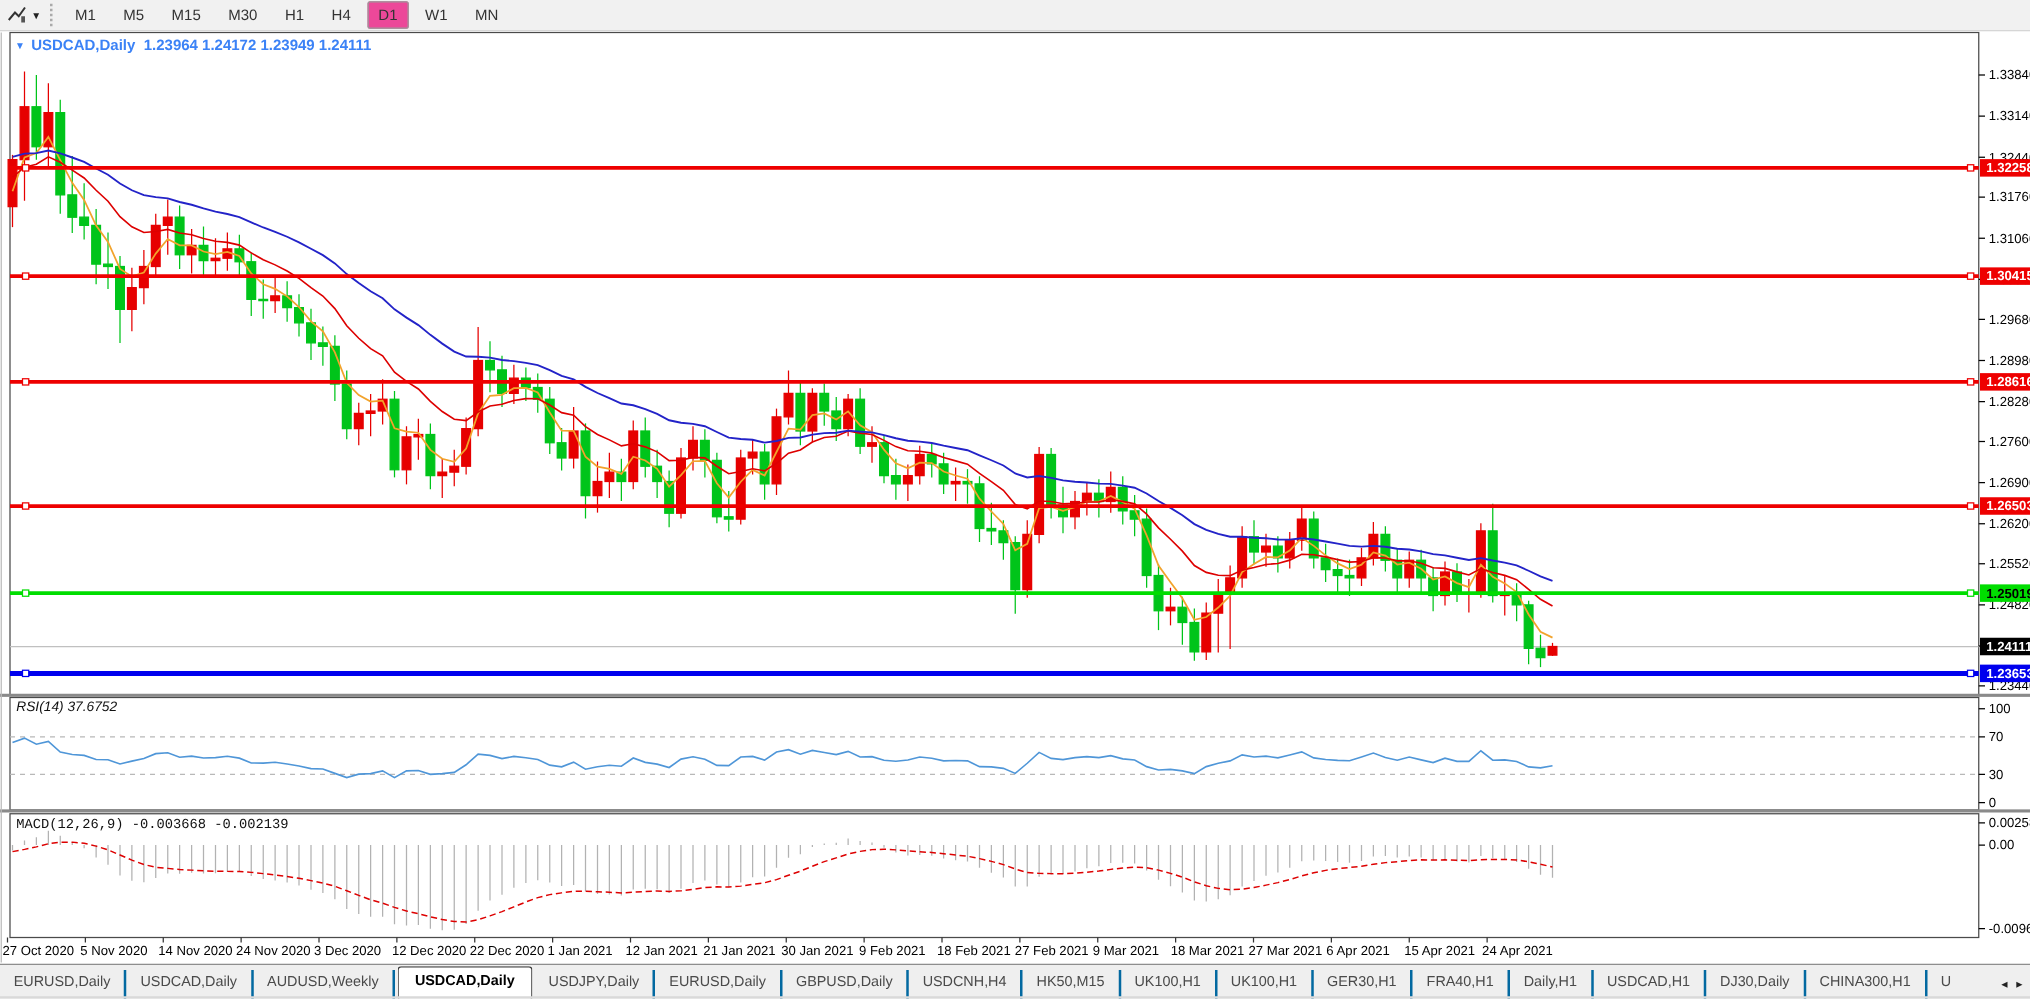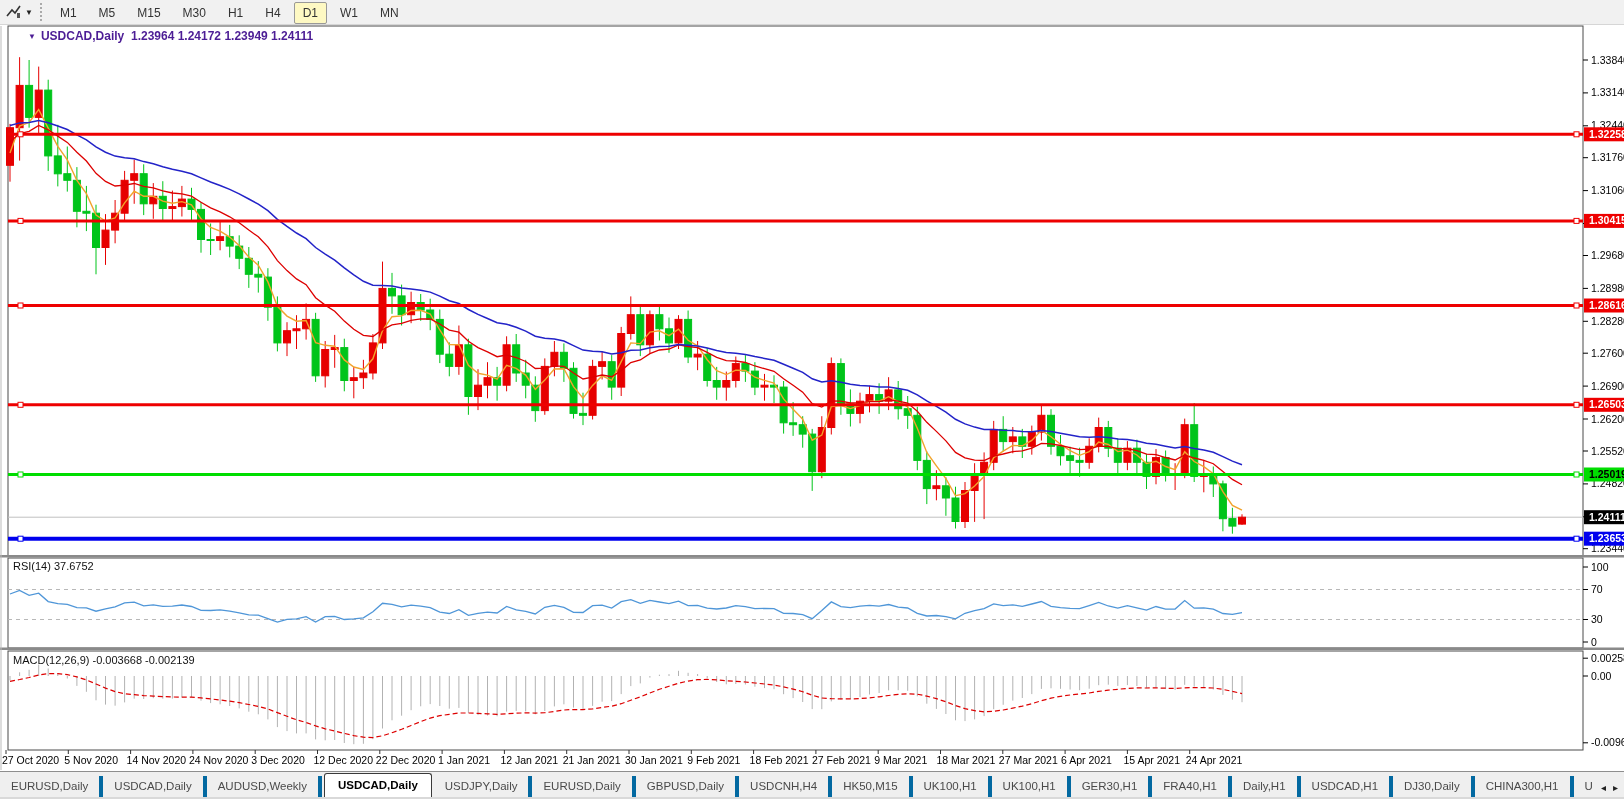--- a/index.html
+++ b/index.html
@@ -4,30 +4,30 @@
 <style>
   html,body{margin:0;padding:0;width:1624px;height:799px;overflow:hidden;
     font-family:"Liberation Sans",sans-serif;background:#fff;position:relative;}
   #toolbar{position:absolute;top:0;left:0;width:1624px;height:25px;background:#f1f1f1;
     border-bottom:1px solid #d6d6d6;display:flex;align-items:center;box-sizing:border-box;z-index:5;}
   .tool-icon{width:18px;height:16px;margin-left:5px;display:inline-block;}
   .caret{font-size:8px;color:#222;margin:0 4px 0 2px;}
   .grip{height:18px;border-left:2px dotted #aaa;margin:0 7px 0 3px;}
   .tf-btn{font-size:12px;color:#333;padding:3px 8px;margin:0 2px;border:1px solid transparent;
     border-radius:2px;cursor:default;}
-  .tf-btn.active{background:#fef9c3;border-color:#999;}
+  .tf-btn.active{background:#ec4899;border-color:#999;}
   #chart-svg{position:absolute;top:0;left:0;z-index:1;}
   .ovl{position:absolute;z-index:4;white-space:nowrap;pointer-events:none;}
-  #chart-title{top:29px;left:12px;font-size:12px;font-weight:bold;color:#4c1d95;margin-left:16px;}
+  #chart-title{top:29px;left:12px;font-size:12px;font-weight:bold;color:#3b82f6;}
   #chart-title .tri{font-size:8px;margin-right:5px;vertical-align:1px;}
-  #rsi-label{top:560px;left:13px;font-size:11px;color:#111;}
-  #macd-label{top:654px;left:13px;font-size:11px;color:#111;}
+  #rsi-label{top:560px;left:13px;font-size:11px;color:#111;font-style:italic;}
+  #macd-label{top:654px;left:13px;font-size:11px;color:#111;font-family:Liberation Mono, monospace;}
   #tabbar{position:absolute;left:0;top:771px;width:1624px;height:28px;background:#efefef;
     border-top:1px solid #8e8e8e;display:flex;align-items:flex-end;box-sizing:border-box;z-index:5;}
-  .tab{font-size:11.5px;color:#4a4a4a;padding:4px 11px 6px;border-right:4px solid #0369a1;
+  .tab{font-size:11.5px;color:#4a4a4a;padding:4px 11px 6px;border-right:2px solid #0369a1;
     margin-bottom:0;line-height:13px;cursor:default;white-space:nowrap;}
   .tab.active{background:#fff;border:1px solid #3a3a3a;border-bottom:none;border-radius:3px 3px 0 0;
     font-weight:bold;color:#000;padding:5px 13px 7px;margin-left:2px;margin-right:2px;}
   .tab.partial{width:12px;overflow:hidden;padding-right:0;border-right:none;}
   .tab-arrows{margin-left:auto;display:flex;align-items:center;padding:0 6px 6px 0;gap:7px;}
   .tab-arrow{font-size:10px;color:#222;cursor:default;}
   #bottom-edge{position:absolute;left:0;top:797px;width:1624px;height:2px;background:#d9d9d9;z-index:6;}
 </style>
 </head>
 <body>

